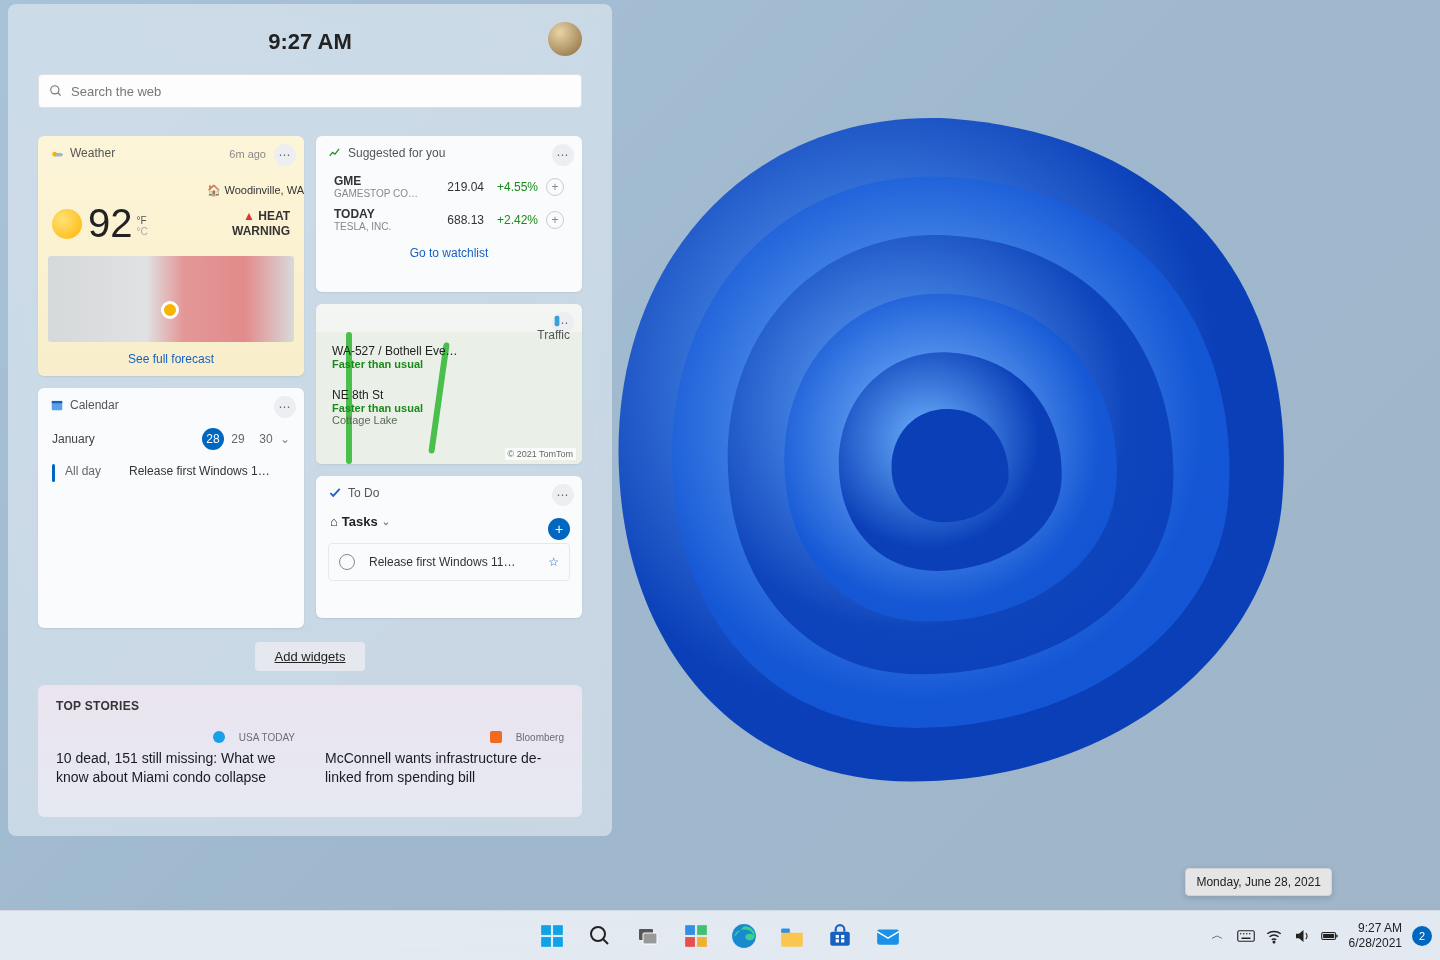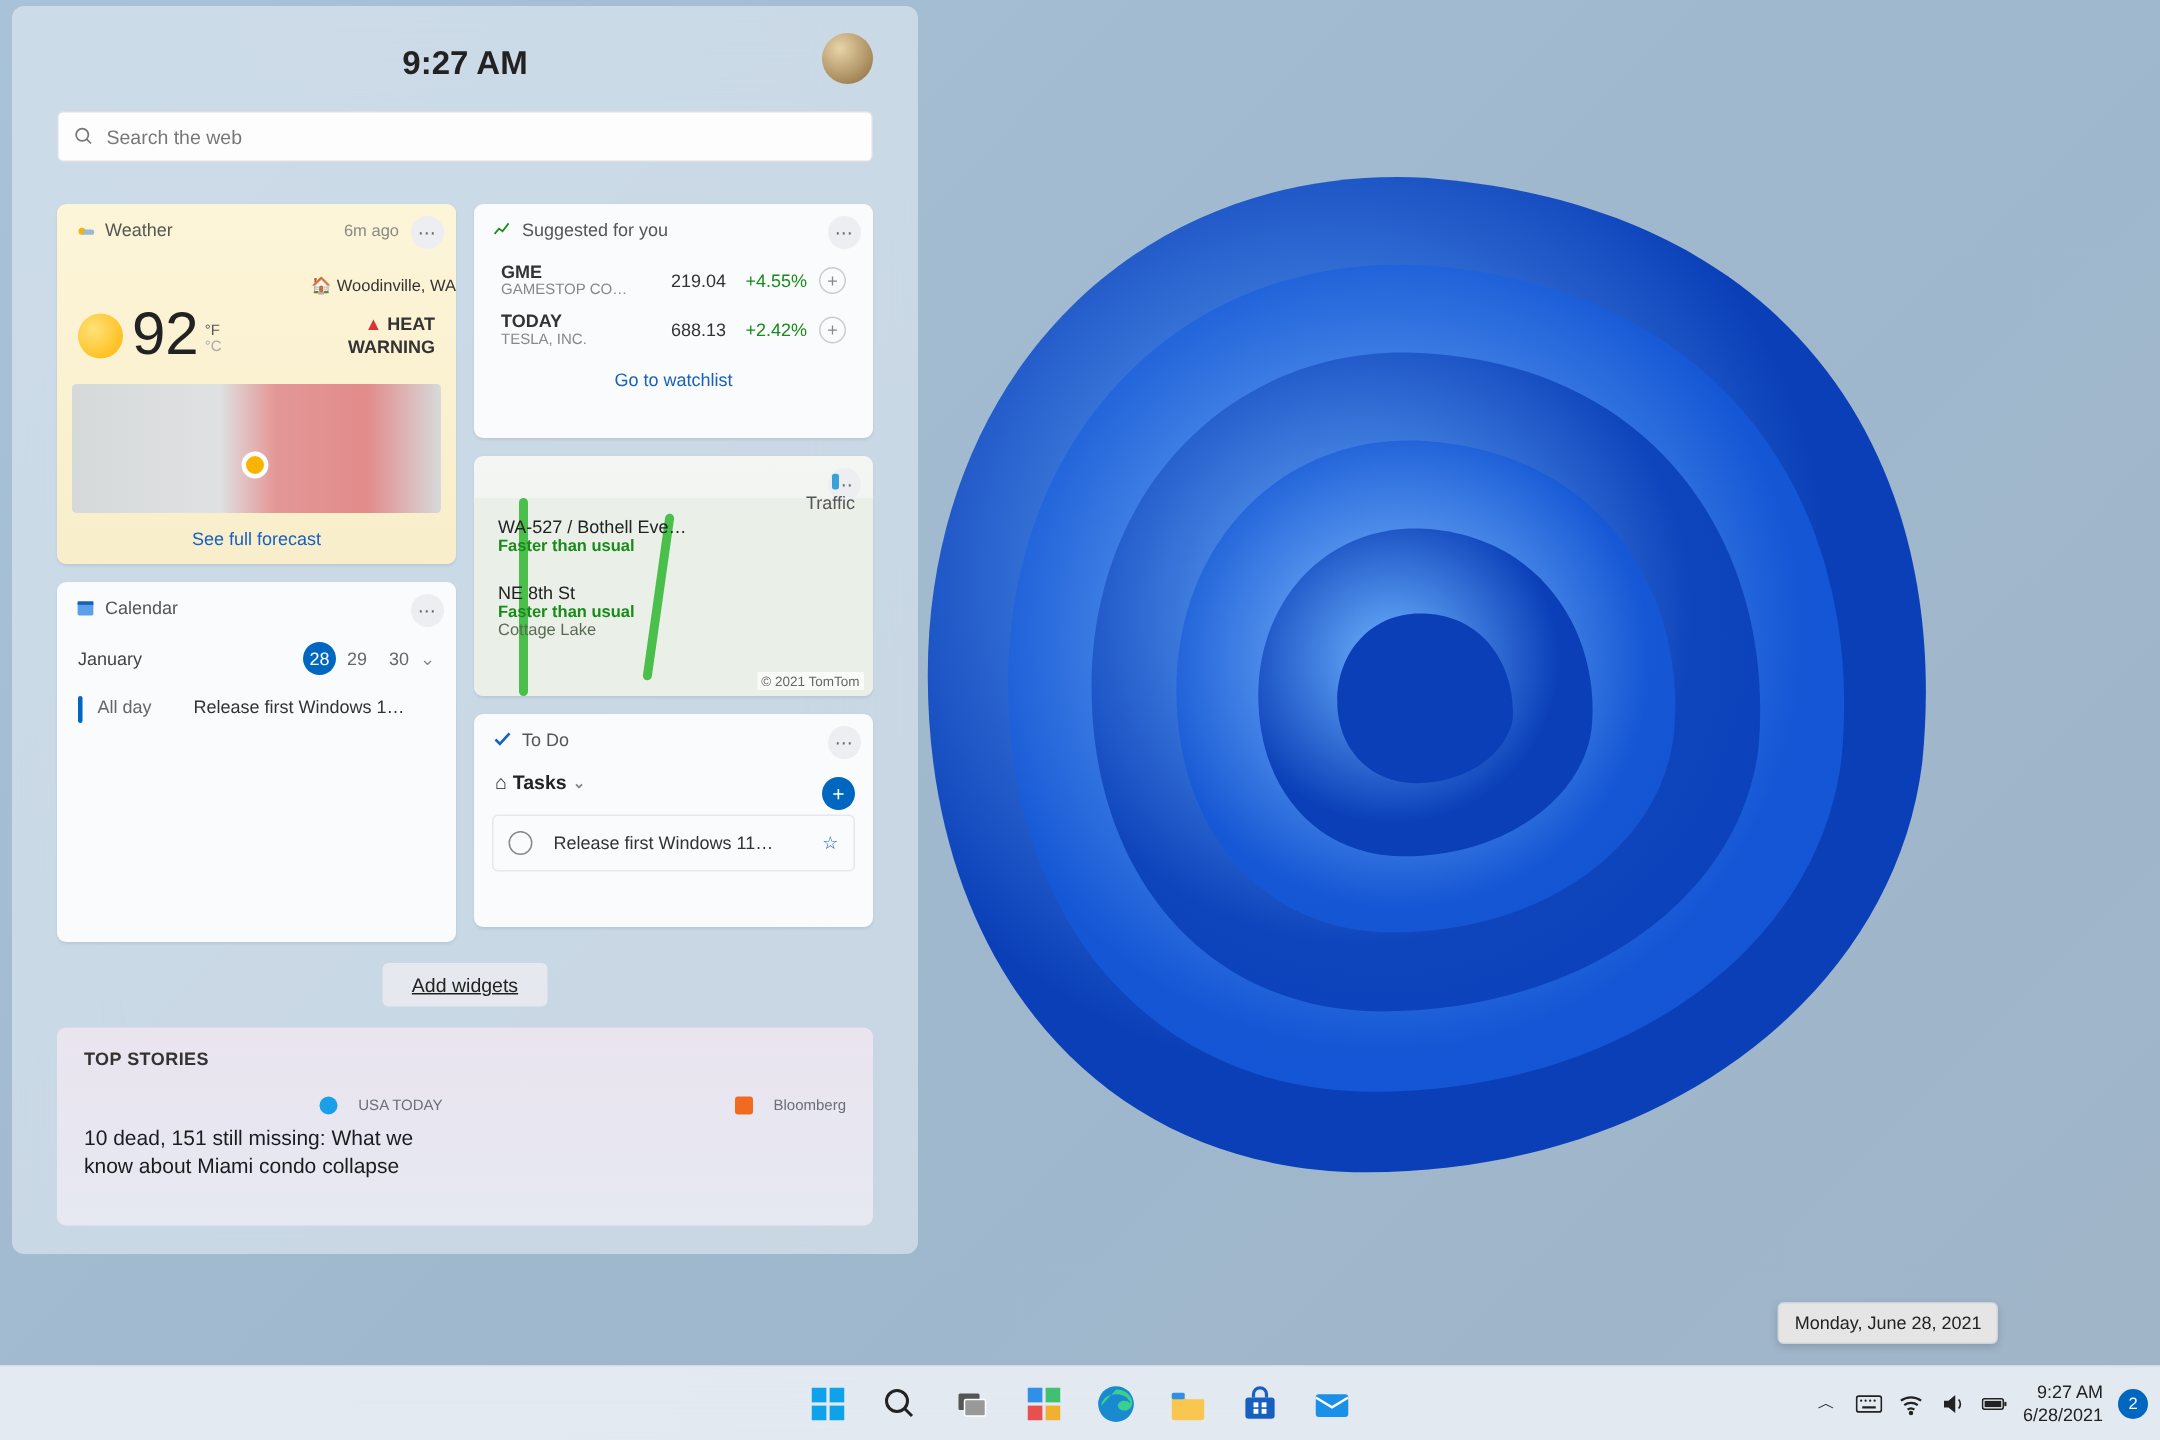--- a/index.html
+++ b/index.html
@@ -257,20 +257,21 @@
             <span class="dot" style="background:#1aa0e8;"></span>
             <span>USA TODAY</span>
           </div>
         <div class="news-title">10 dead, 151 still missing: What we know about Miami condo collapse</div>
       </div>
       <div class="news-item">
         <div class="news-src">
             <span class="dot" style="background:#f06b1f;border-radius:2px;"></span>
             <span>Bloomberg</span>
           </div>
+        <div class="news-title">McConnell wants infrastructure de-linked from spending bill</div>
       </div>
     </div>
   </div>
 </div>
 
 <div class="tooltip">Monday, June 28, 2021</div>
 
 <div class="taskbar">
   <div class="tb-center">
     <div class="tb-ico">

